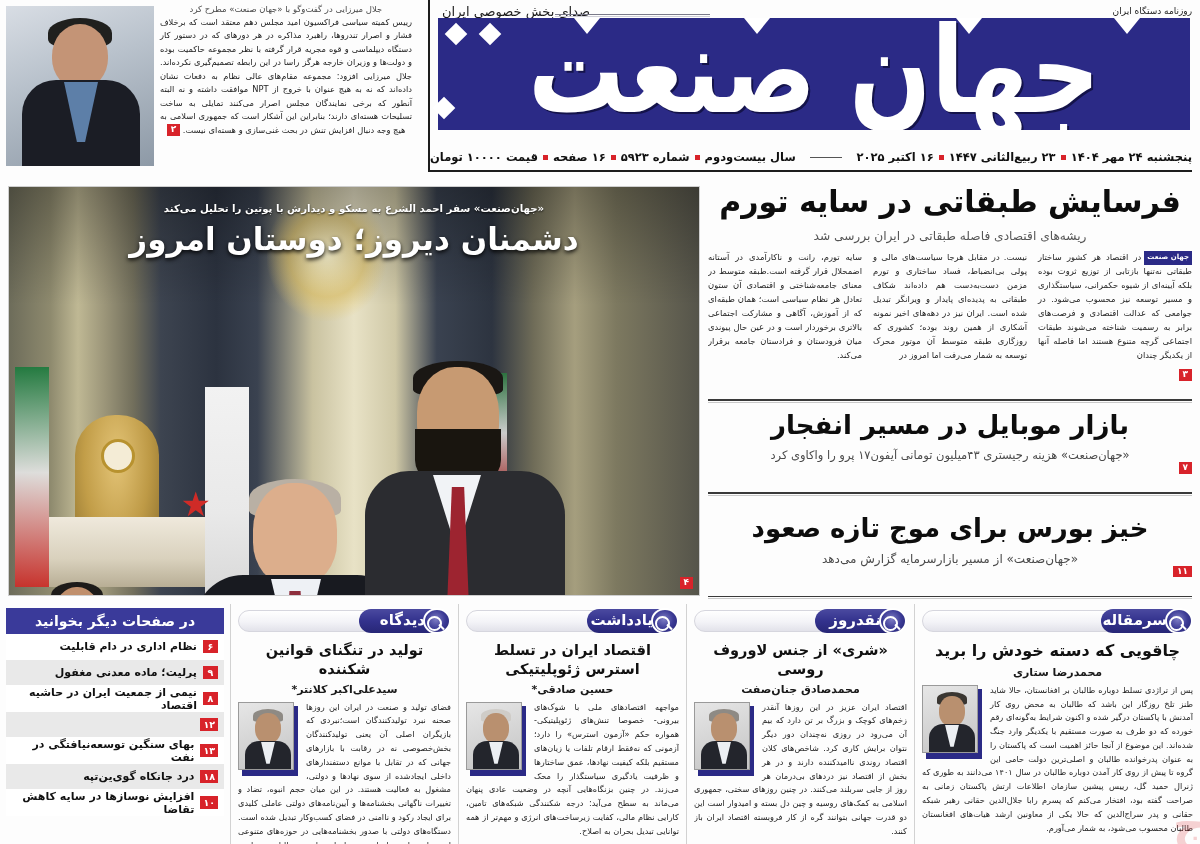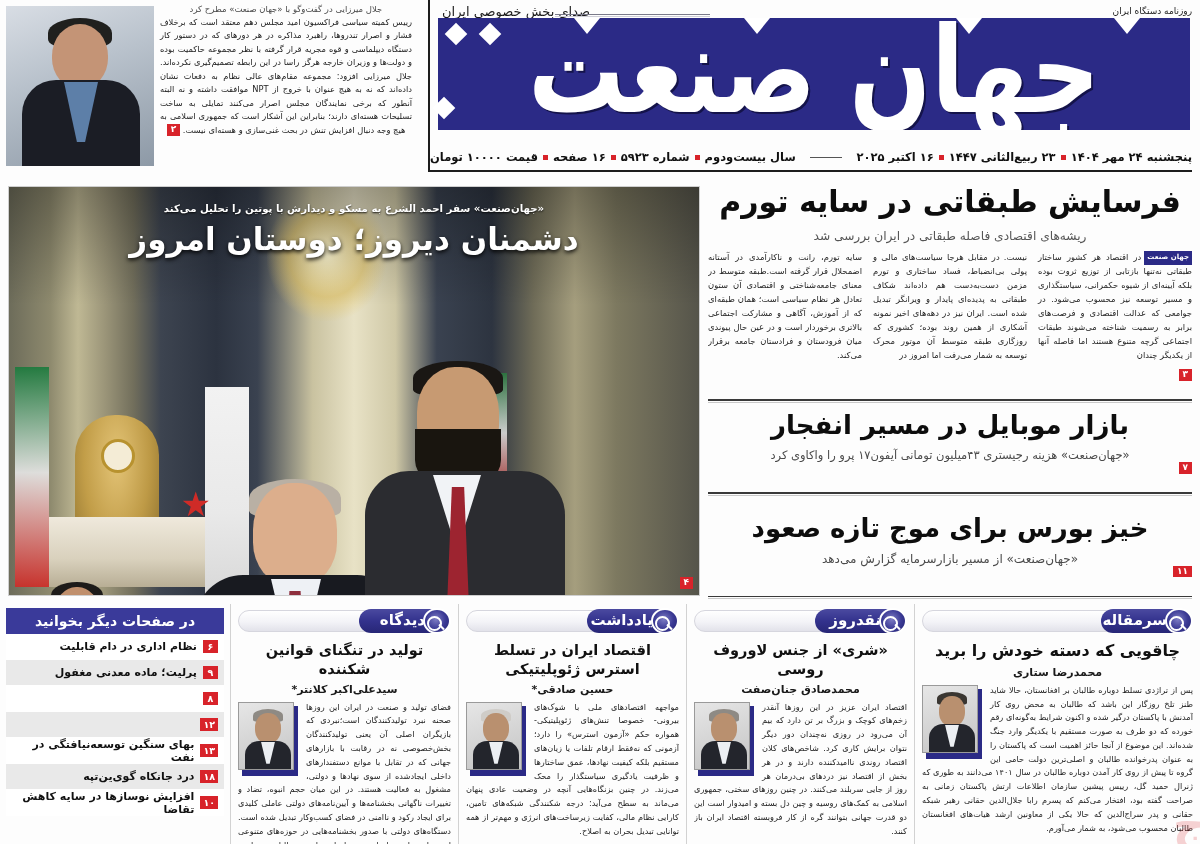--- a/index.html
+++ b/index.html
@@ -652,20 +652,21 @@
         <div class="sb-item">
           <span class="sb-num">۶</span>
           <span class="sb-text">نظام اداری در دام قابلیت</span>
         </div>
         <div class="sb-item">
           <span class="sb-num">۹</span>
           <span class="sb-text">پرلیت؛ ماده معدنی مغفول</span>
         </div>
         <div class="sb-item">
           <span class="sb-num">۸</span>
+          <span class="sb-text">نیمی از جمعیت ایران در حاشیه اقتصاد</span>
         </div>
         <div class="sb-item">
           <span class="sb-num">۱۲</span>
         </div>
         <div class="sb-item">
           <span class="sb-num">۱۳</span>
           <span class="sb-text">بهای سنگین توسعه‌نیافتگی در نفت</span>
         </div>
         <div class="sb-item">
           <span class="sb-num">۱۸</span>

